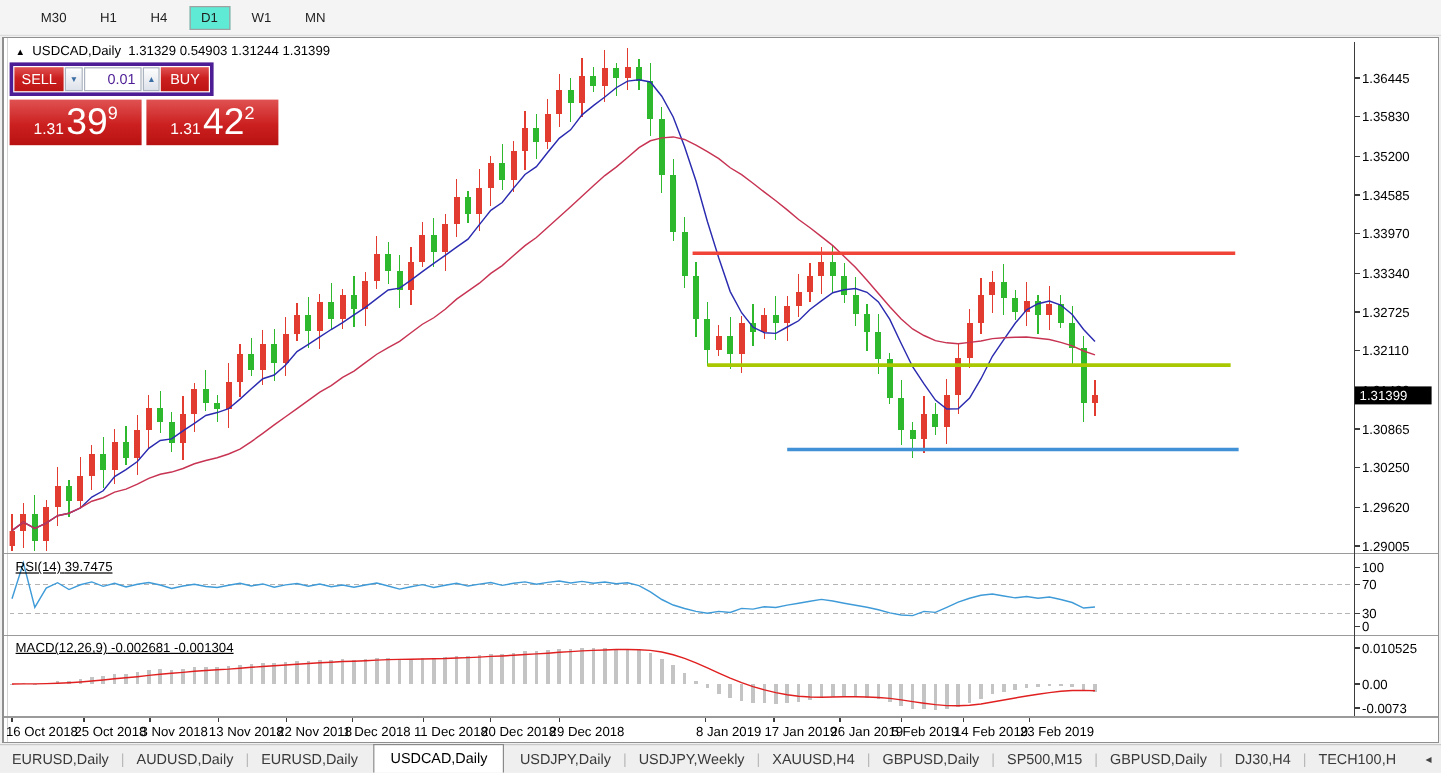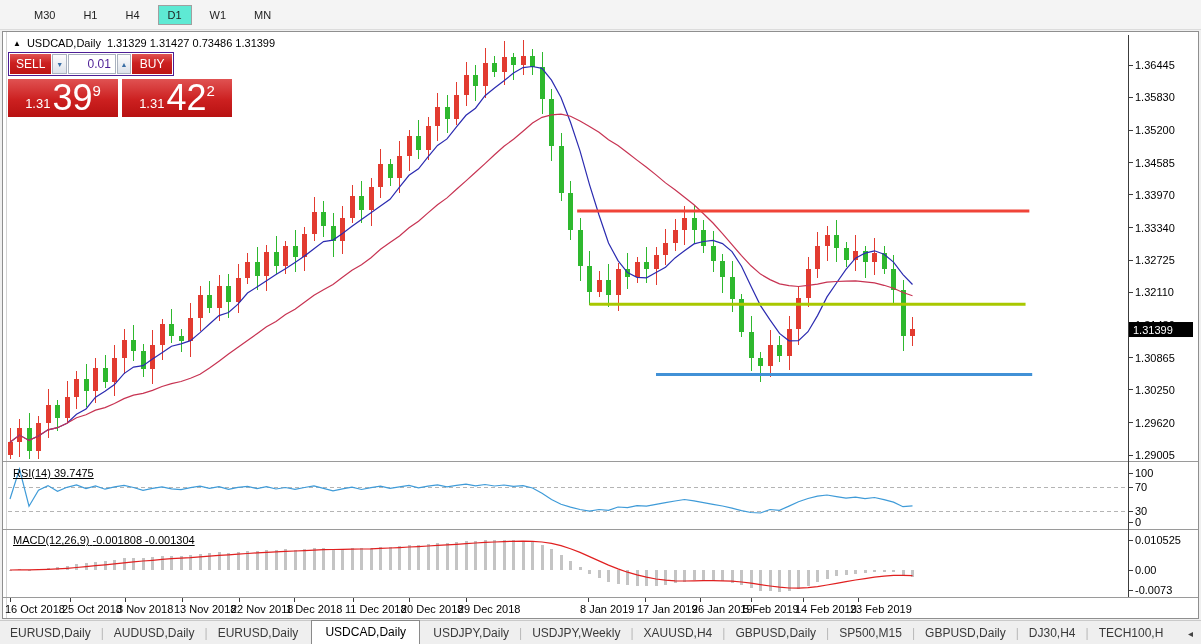--- a/index.html
+++ b/index.html
@@ -27,42 +27,42 @@
     display:flex;align-items:center;gap:6px;white-space:nowrap;
   }
   .chart-title .tri{font-size:8px;}
   .pane-label{position:absolute;left:13px;font-size:11px;color:#000;white-space:nowrap;text-decoration:underline;}
   .pane-label.rsi{top:467px;}
   .pane-label.macd{top:534px;}
   
   .trade-panel{position:absolute;left:8px;top:52px;width:226px;}
   .tp-row1{
     display:flex;align-items:stretch;gap:1px;background:#fff;
-    border:1px solid #4c1d95;padding:1px;width:162px;height:20px;box-sizing:content-box;
+    border:3px solid #4c1d95;padding:1px;width:162px;height:20px;box-sizing:content-box;
   }
   .sell-btn,.buy-btn{
     width:43px;font-family:inherit;font-size:12px;color:#fff;border:none;cursor:pointer;
     background:linear-gradient(180deg,#e05252 0%,#cc2020 45%,#bd1414 100%);
   }
   .spin-btn{
     width:16px;border:1px solid #aab2bf;background:linear-gradient(180deg,#fdfdfd,#dde2ea);
     font-size:7px;color:#3a6ea5;padding:0;cursor:pointer;
   }
   .vol{
     width:42px;border:1px solid #aab2bf;font-family:inherit;font-size:12px;
     text-align:right;padding:0 4px 0 0;color:#4c1d95;
   }
   .tp-row2{display:flex;gap:4px;margin-top:3px;}
   .quote{
     width:110px;height:38px;color:#fff;cursor:pointer;
     background:linear-gradient(180deg,#e05252 0%,#cc2020 55%,#b81111 100%);
     display:flex;align-items:center;justify-content:center;
   }
   .q-small{font-size:13px;align-self:flex-end;margin:0 2px 6px 0;}
-  .q-big{font-size:36px;line-height:34px;}
+  .q-big{font-size:31px;line-height:34px;}
   .q-sup{font-size:15px;align-self:flex-start;margin-top:3px;}
   
   .tabbar{
     position:absolute;left:0;top:620px;width:1201px;height:24px;background:#efefef;
     border-top:1px solid #c9c9c9;display:flex;align-items:flex-end;
     font-size:12px;color:#3a3a3a;box-sizing:border-box;white-space:nowrap;
   }
   .tab{padding:3px 10px 4px;cursor:pointer;}
   .tab.active{
     background:#fff;border:1px solid #8a8a8a;border-bottom:none;
@@ -483,21 +483,21 @@
       <line x1="803" y1="598" x2="803" y2="602" stroke="#3c3c3c" shape-rendering="crispEdges"></line>
       <text x="795" y="613" fill="#000" font-size="11" font-family="Liberation Sans, sans-serif" text-anchor="start">14 Feb 2019</text>
       <line x1="858" y1="598" x2="858" y2="602" stroke="#3c3c3c" shape-rendering="crispEdges"></line>
       <text x="850" y="613" fill="#000" font-size="11" font-family="Liberation Sans, sans-serif" text-anchor="start">23 Feb 2019</text>
     </g>
   </svg>
 
 <div class="chart-title">
   <span class="tri">▲</span>
   <span>USDCAD,Daily</span>
-  <span>1.31329 1.31427 0.73486 1.31399</span>
+  <span>1.31329 0.54903 1.31244 1.31399</span>
 </div>
 
 <div class="trade-panel">
   <div class="tp-row1">
     <button class="sell-btn">SELL</button>
     <button class="spin-btn">▼</button>
     <input class="vol" value="0.01" style="">
     <button class="spin-btn">▲</button>
     <button class="buy-btn">BUY</button>
   </div>
@@ -514,21 +514,21 @@
     </div>
   </div>
 </div>
 
 <div class="pane-label rsi">
   <span>RSI(14)</span>
   <span>39.7475</span>
 </div>
 <div class="pane-label macd">
   <span>MACD(12,26,9)</span>
-  <span>-0.001808 -0.001304</span>
+  <span>-0.002681 -0.001304</span>
 </div>
 
 <div class="tabbar" id="tabbar">
     <span class="tab">EURUSD,Daily</span>
     <span class="tabsep">|</span>
     <span class="tab">AUDUSD,Daily</span>
     <span class="tabsep">|</span>
     <span class="tab">EURUSD,Daily</span>
     <span class="tabsep" style="visibility: hidden;">|</span>
     <span class="tab active">USDCAD,Daily</span>

